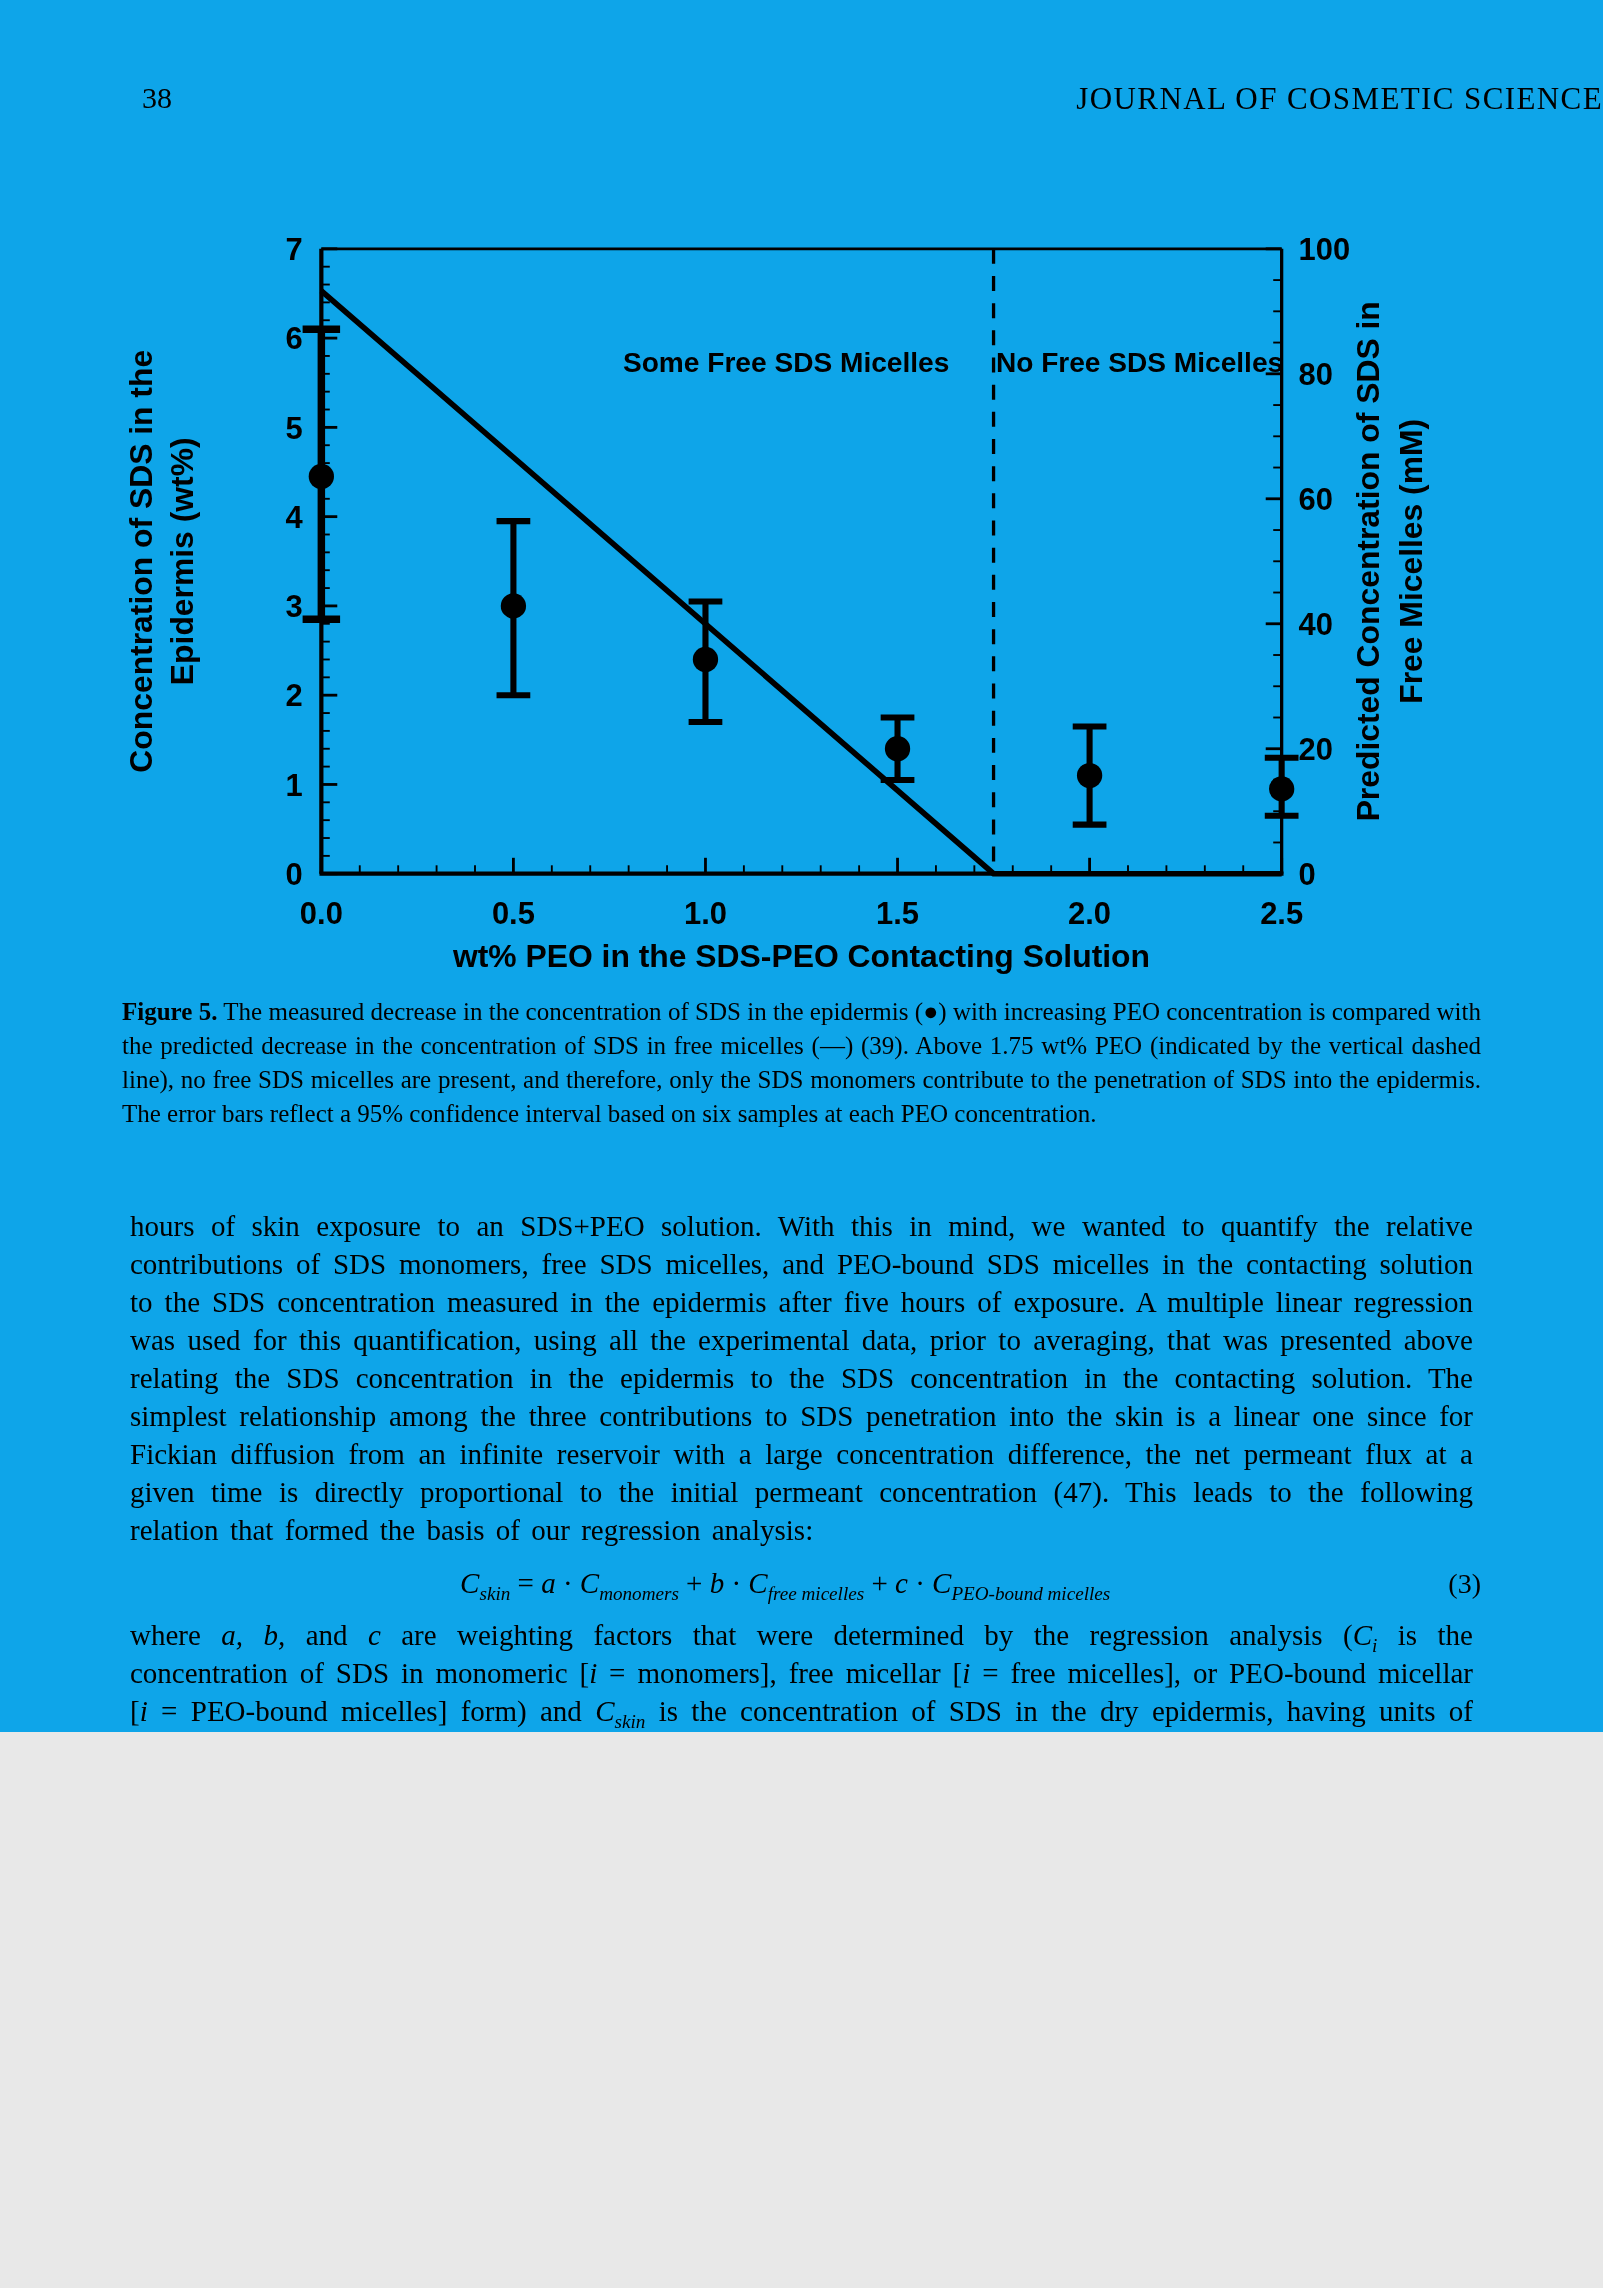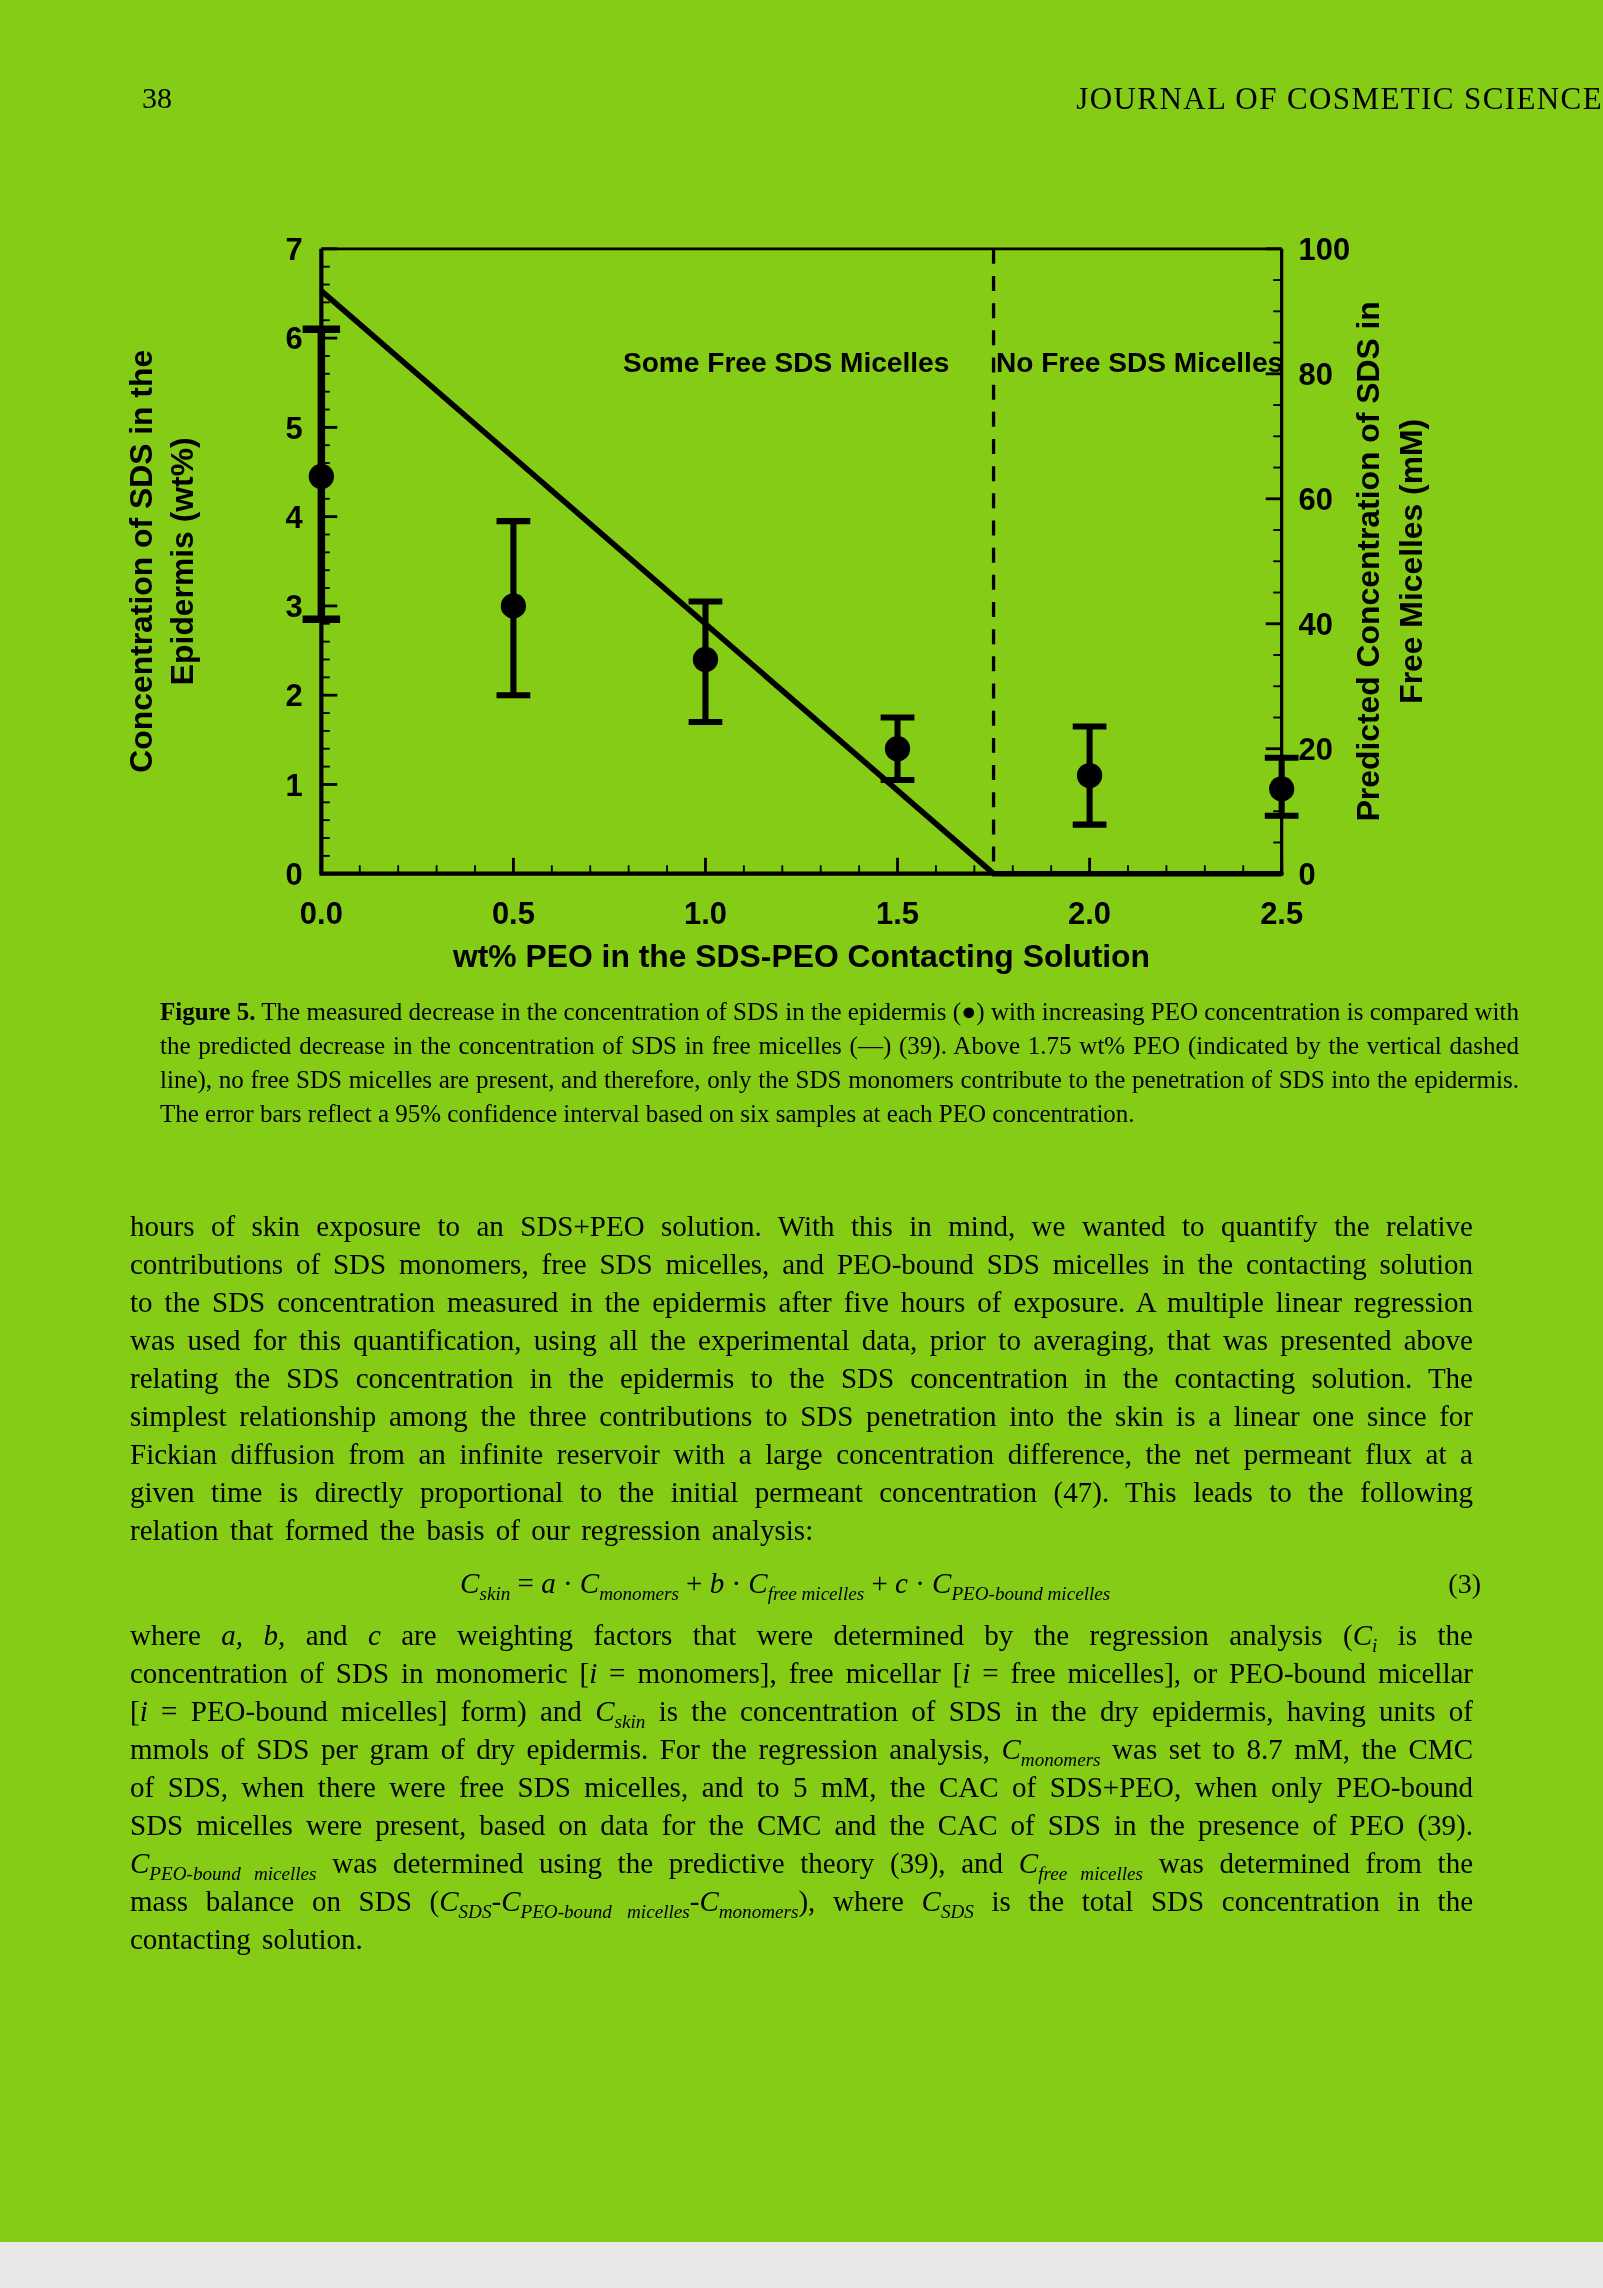--- a/index.html
+++ b/index.html
@@ -1,35 +1,35 @@
 <!DOCTYPE html>
 <html style="font-size:15px"><head>
 <meta charset="utf-8">
 <style>
   html,body{margin:0;padding:0;background:#e8e8e8;}
   .page{
     position:relative;
     width:1603px;
-    height:2242px;
-    background:#84cc16;
+    height:1732px;
+    background:#0ea5e9;
     color:#000;
     font-family:"Liberation Serif", serif;
     overflow:hidden;
   }
   
   .header{position:absolute;top:81px;left:0;width:100%;height:39px;}
   .page-number{position:absolute;left:142px;top:0;font-size:30px;}
   .journal-title{position:absolute;left:0;top:0;width:100%;text-align:right;
     font-size:31px;letter-spacing:1.4px;}
   
   .chart-wrap{position:absolute;top:141px;left:0;width:1603px;height:834px;}
   svg text{fill:#000;}
   
   .caption{position:absolute;top:995px;left:122px;width:1359px;
-    font-size:25px;line-height:34px;text-align:justify;margin-left:38px;}
+    font-size:25px;line-height:34px;text-align:justify;}
   .caption .cap-label{font-weight:bold;}
   
   .body-text{position:absolute;top:1199px;left:122px;width:1359px;
     font-size:29px;line-height:38px;text-align:justify;word-spacing:0.14em;}
   .body-text p{margin:8px;}
   .equation-row{display:flex;align-items:baseline;margin:15px 0 13px 0;
     text-align:center;word-spacing:normal;}
   .eq{margin:0 auto;font-size:29px;}
   .eq i, .body-text i{font-style:italic;}
   .eq-number{font-size:28px;font-style:normal;}

